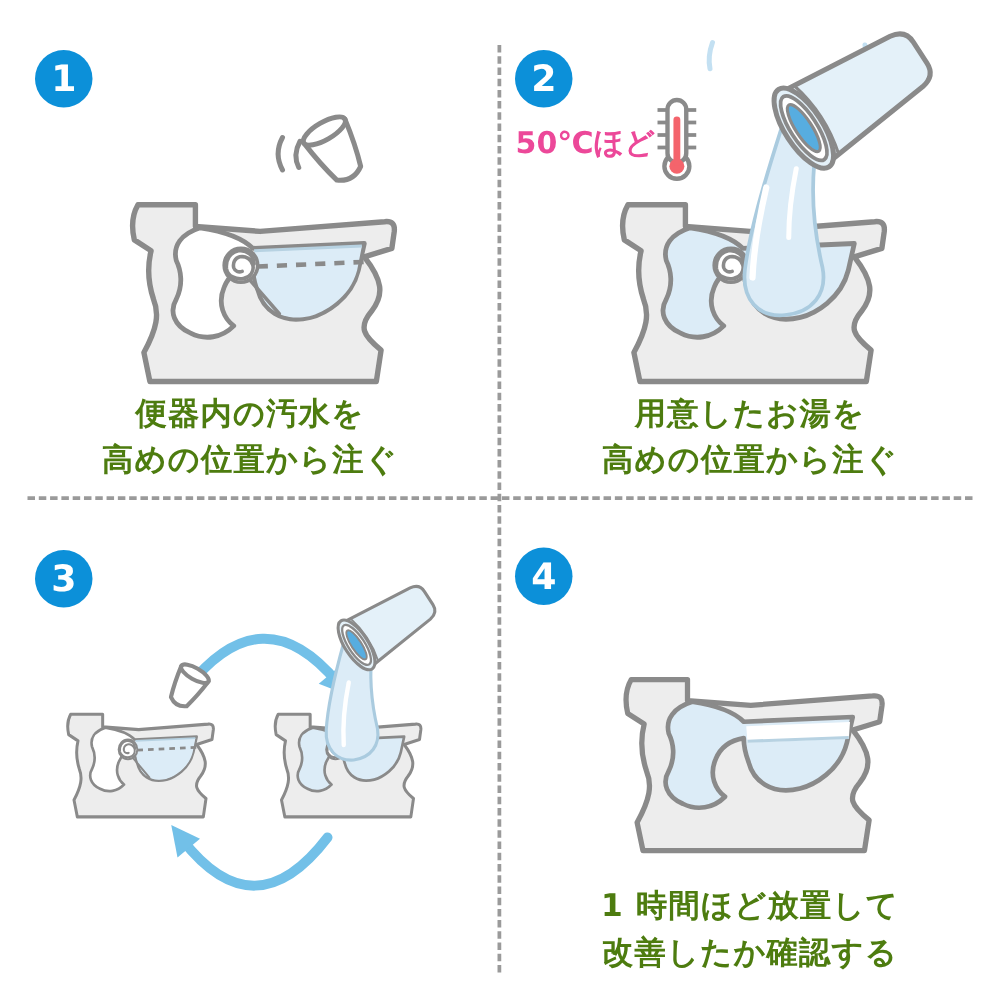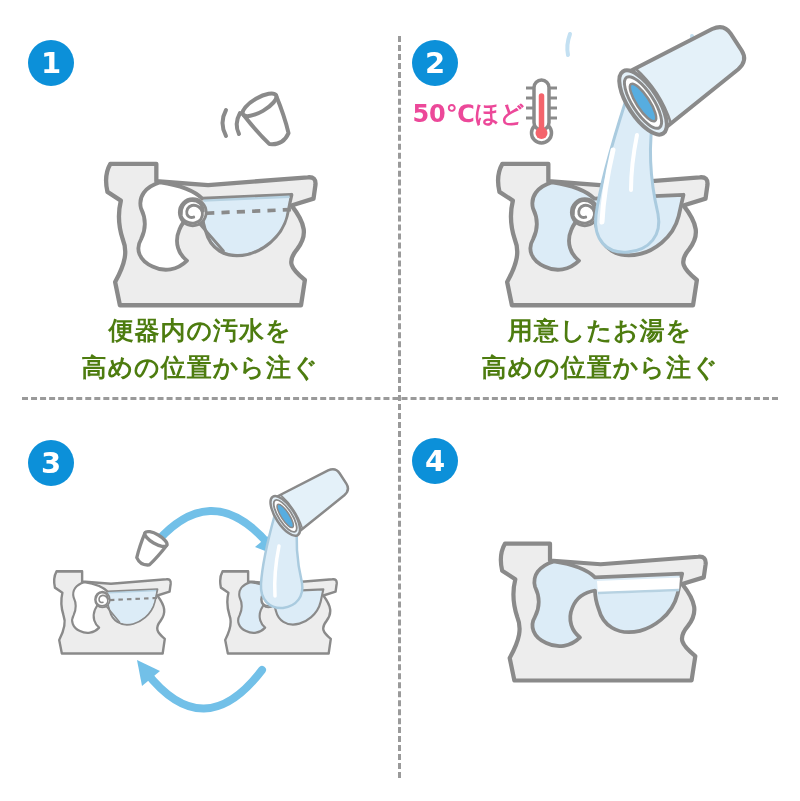--- a/index.html
+++ b/index.html
@@ -165,17 +165,21 @@
   <section class="panel" id="p4">
     <svg class="art" width="400" height="401" viewBox="0 0 400 401">
       <g>
         <use href="#t-body" x="90" y="138" width="225" height="150"></use>
         <use href="#t-cavity" x="90" y="138" width="225" height="150" style="color:#dcecf7"></use>
         <path d="M197,181 L280,177.5 L279,191 L198,194 Z" fill="#ffffff"></path>
         <path d="M198,193 L279,190" stroke="#b7d2e2" stroke-width="2.5" fill="none"></path>
       </g>
     </svg>
     <div class="badge" style="left:12px;top:38px">4</div>
+    <div class="caption" style="top:306px">
+      <div>1 時間ほど放置して</div>
+      <div>改善したか確認する</div>
+    </div>
   </section>
 
   <div class="divider-h"></div>
   <div class="divider-v"></div>
 </div>
 
 </body></html>

